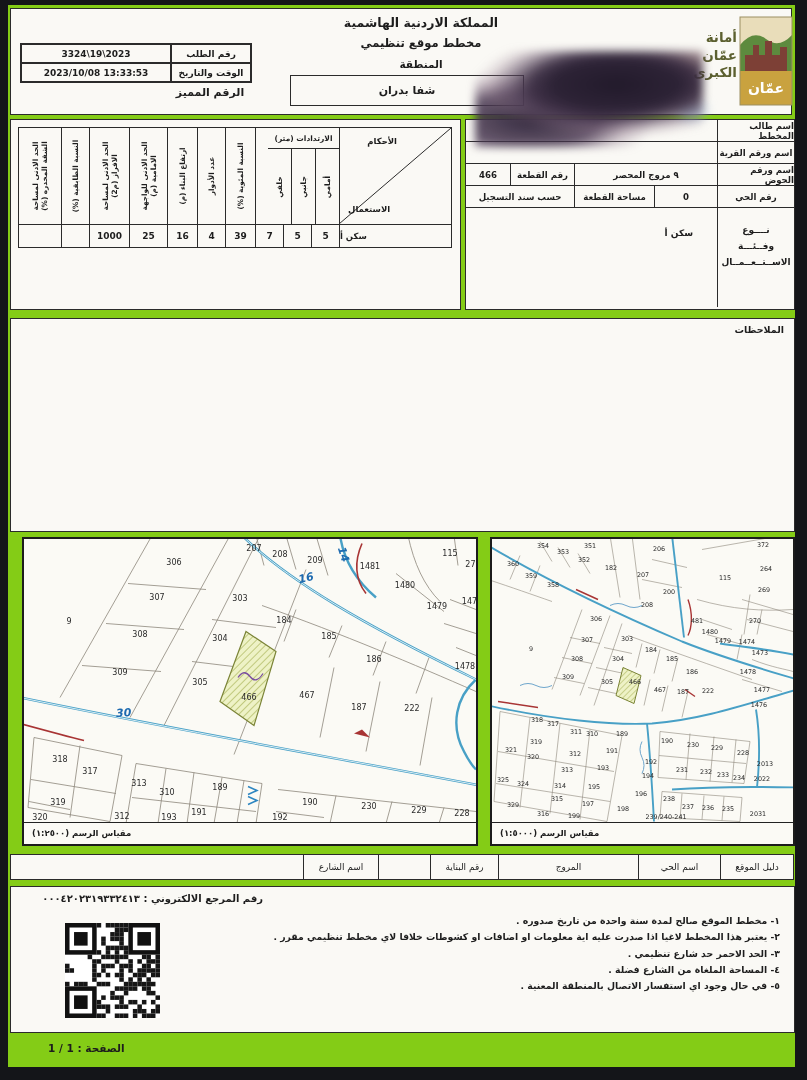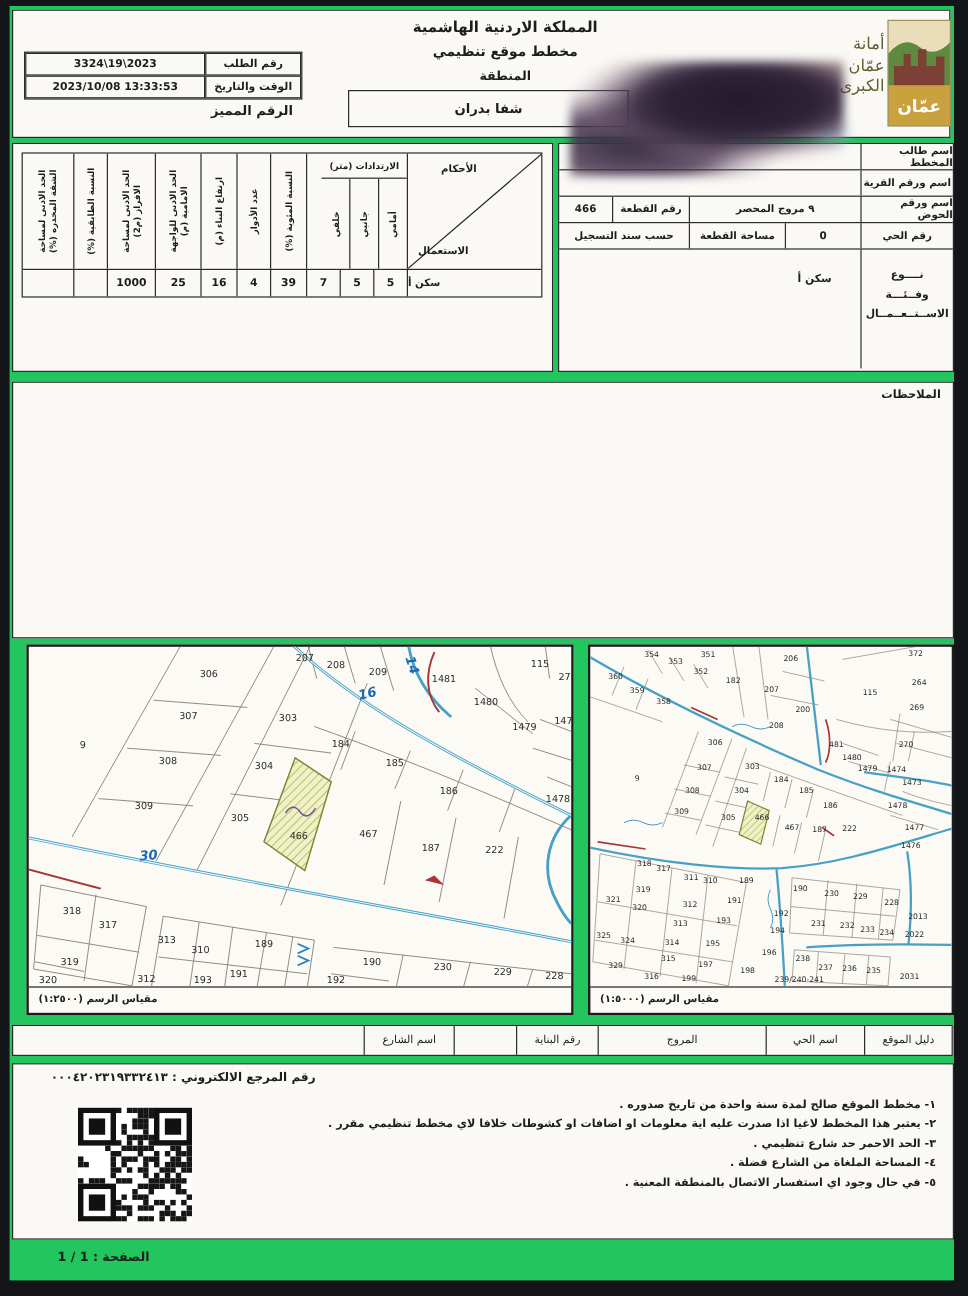--- a/index.html
+++ b/index.html
@@ -1,30 +1,30 @@
 <!DOCTYPE html>
 <html lang="ar"><head>
 <meta charset="utf-8">
 <style>
   html,body{margin:0;padding:0;}
   body{width:807px;height:1080px;background:#141519;position:relative;overflow:hidden;
        font-family:"DejaVu Sans",sans-serif;color:#1d1d1d;}
-  .paper{position:absolute;left:8px;top:5px;width:787px;height:1062px;background:#22c55e;}
+  .paper{position:absolute;left:8px;top:5px;width:787px;height:1062px;background:#84cc16;}
   .box{position:absolute;background:#faf9f5;border:1.5px solid #2b2b2b;box-sizing:border-box;}
   
   .hdr-title{position:absolute;left:200px;width:420px;text-align:center;font-weight:bold;}
   .minitbl{position:absolute;left:9px;top:34px;direction:rtl;border:1px solid #2b2b2b;}
   .minitbl .mrow{display:flex;height:19px;}
   .minitbl .mcell{box-sizing:border-box;border:0.5px solid #2b2b2b;font-size:9px;
       display:flex;align-items:center;justify-content:center;font-weight:bold;}
   .mlabel{width:80px;}
   .mvalue{width:150px;direction:ltr;}
   .serial{position:absolute;left:159px;top:77px;width:80px;text-align:center;font-size:11px;font-weight:bold;}
   .logo{position:absolute;left:676px;top:6px;width:106px;height:96px;display:flex;direction:ltr;}
-  .logo-text{width:50px;text-align:right;font-weight:normal;font-size:13.5px;line-height:1.3;
+  .logo-text{width:50px;text-align:right;font-weight:bold;font-size:13.5px;line-height:1.3;
       color:#5c6030;padding-top:14px;}
   .logo-emblem{width:54px;height:92px;margin-left:2px;}
   .blob{position:absolute;left:467px;top:46px;width:228px;height:96px;z-index:6;filter:blur(4px);
     background:
      radial-gradient(ellipse 62% 55% at 62% 35%, #221a2b 0%, #2d2336 45%, rgba(58,44,66,.93) 60%, rgba(92,72,96,.55) 76%, rgba(140,110,130,.22) 89%, transparent 100%),
      radial-gradient(ellipse 55% 52% at 24% 72%, #342a3e 0%, rgba(72,54,80,.82) 55%, rgba(122,96,122,.32) 80%, transparent 100%),
      radial-gradient(ellipse 32% 40% at 90% 22%, rgba(120,84,74,.75), rgba(150,112,96,.35) 60%, transparent 100%);}
   .blob2{position:absolute;left:662px;top:90px;width:42px;height:30px;z-index:5;filter:blur(5px);
     background:radial-gradient(ellipse,rgba(164,197,224,.9),rgba(164,197,224,0) 70%);}
   

